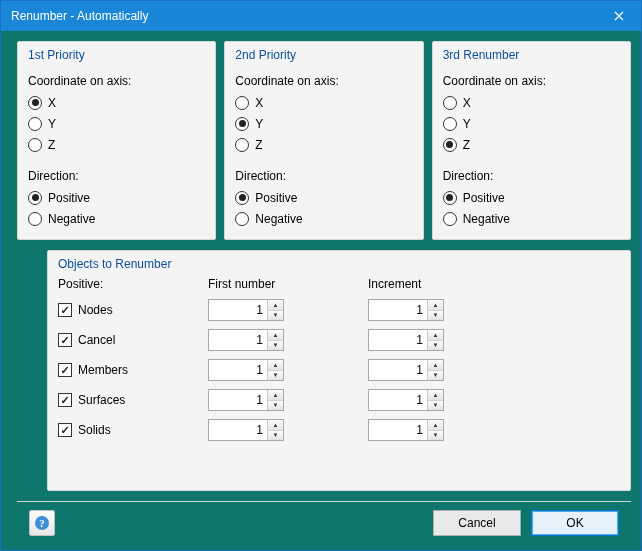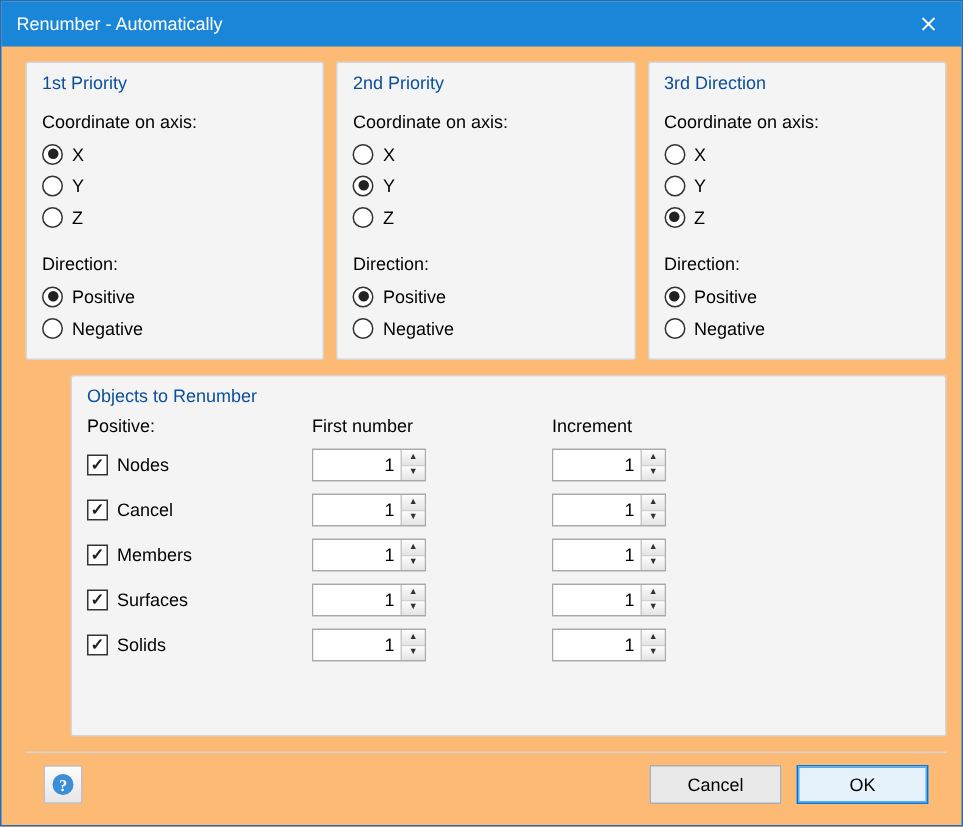--- a/index.html
+++ b/index.html
@@ -8,21 +8,21 @@
     font-family: "Segoe UI", Tahoma, sans-serif;
     font-size: 12px;
     background: #888;
     width: 642px;
     height: 551px;
     overflow: hidden;
   }
   .window {
     width: 642px;
     height: 551px;
-    background: #fdba74;
+    background: #0f766e;
     border: 1px solid #1a6fc4;
     display: flex;
     flex-direction: column;
   }
   .titlebar {
     height: 30px;
     background: #1a86d8;
     color: #fff;
     display: flex;
     align-items: center;
@@ -252,21 +252,21 @@
           <span class="radio checked"></span>
           <span>Positive</span>
         </div>
         <div class="radio-row">
           <span class="radio"></span>
           <span>Negative</span>
         </div>
       </div>
 
       <div class="groupbox">
-        <div class="groupbox-title">3rd Direction</div>
+        <div class="groupbox-title">3rd Renumber</div>
         <div class="label">Coordinate on axis:</div>
         <div class="radio-row">
           <span class="radio"></span>
           <span>X</span>
         </div>
         <div class="radio-row">
           <span class="radio"></span>
           <span>Y</span>
         </div>
         <div class="radio-row">

